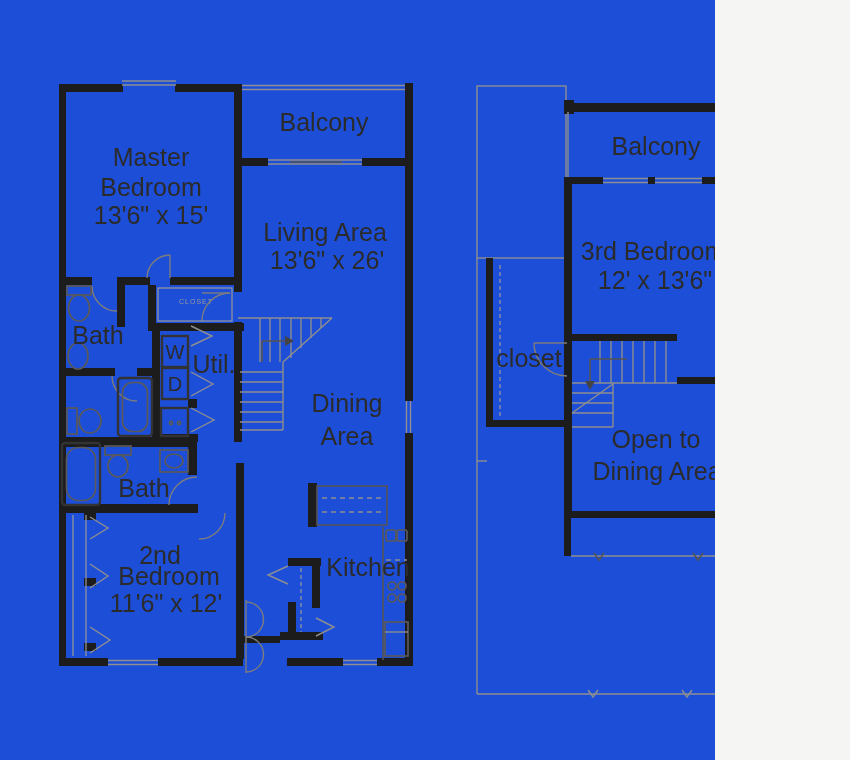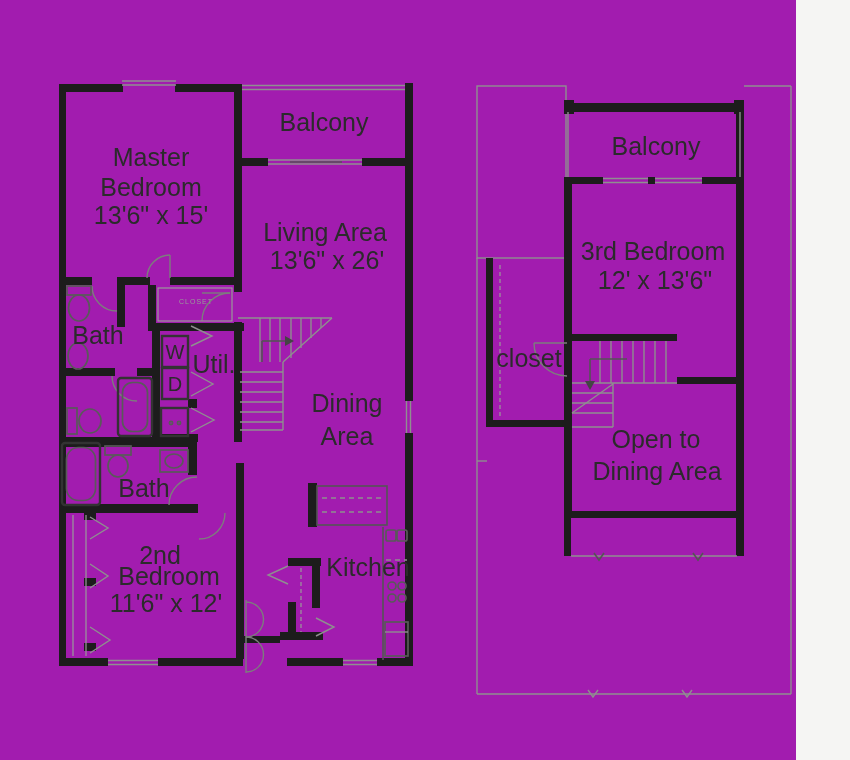--- a/index.html
+++ b/index.html
@@ -1,16 +1,16 @@
 <!DOCTYPE html>
 <html><head>
 <meta charset="utf-8">
 <style>
   html,body{margin:0;padding:0;background:#f5f5f3;}
-  .page{position:relative;width:796px;height:760px;background:#a21caf;overflow:hidden;}
+  .page{position:relative;width:715px;height:760px;background:#1d4ed8;overflow:hidden;}
   svg{display:block;}
   .wall{fill:#1c1c1c;stroke:none;}
   .thin{stroke:#8f8f8f;stroke-width:1.4;fill:none;}
   .thin2{stroke:#9a9a9a;stroke-width:1.2;fill:none;}
   .med{stroke:#555;stroke-width:1.6;fill:none;}
   .fix{stroke:#5a5a5a;stroke-width:1.7;fill:none;}
   .fixd{stroke:#333;stroke-width:2.4;fill:none;}
   .arc{stroke:#7d7d7d;stroke-width:1.4;fill:none;}
   .dash{stroke-dasharray:5 4;}
   .dash2{stroke-dasharray:4 3;}

